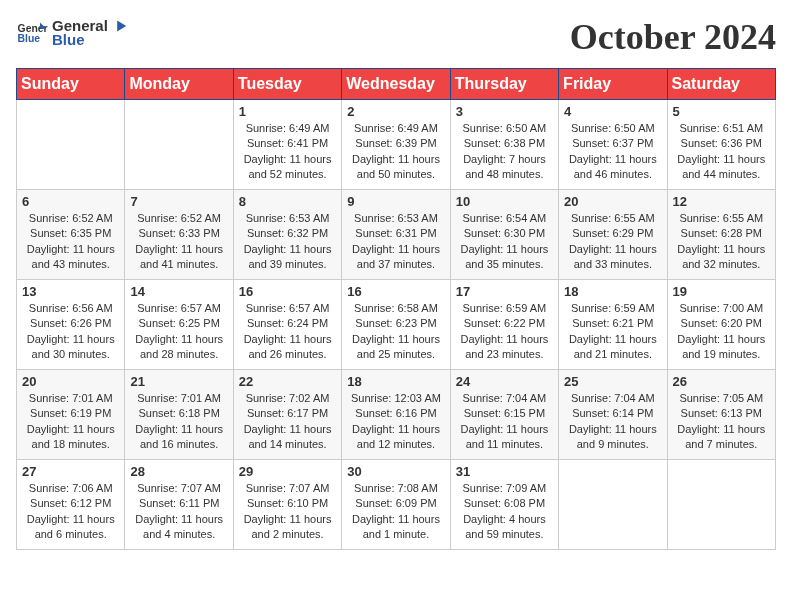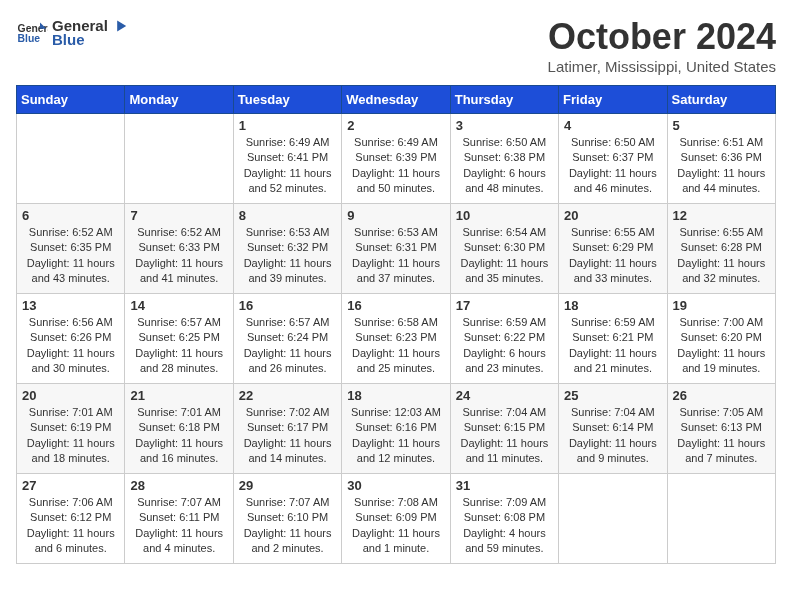--- a/index.html
+++ b/index.html
@@ -22,42 +22,42 @@
       font-size: 18px;
       font-weight: bold;
       color: #2a5ca8;
     }
     .logo-icon {
       width: 32px;
       height: 32px;
       margin-right: 4px;
     }
     .title-block {
-      text-align: right;
+      font-family: Liberation Serif, serif;
     }
     .month-title {
       font-size: 36px;
       font-weight: bold;
       color: #333;
     }
     .location {
       font-size: 15px;
       color: #555;
     }
     table {
       width: 100%;
       border-collapse: collapse;
       font-size: 11px;
     }
     thead th {
-      background-color: #1d4ed8;
+      background-color: #ef4444;
       color: #fff;
       padding: 6px 4px;
       text-align: left;
-      font-size: 13px;
+      font-size: 16px;
       font-weight: bold;
       border: 1px solid #1a4a90;
     }
     tbody td {
       border: 1px solid #ccc;
       vertical-align: top;
       padding: 4px 5px;
       width: 108px;
       min-height: 80px;
       height: 90px;
@@ -97,21 +97,20 @@
         <span style="font-size:15px;font-weight:bold;color:#333;">General</span>
         <svg width="18" height="18" viewBox="0 0 20 20">
           <polygon points="8,4 18,10 8,16" fill="#2a5ca8"></polygon>
         </svg>
       </div>
       <div style="font-size:15px;font-weight:bold;color:#2a5ca8;margin-top:-4px;">Blue</div>
     </div>
   </div>
   <div class="title-block">
     <div class="month-title">October 2024</div>
-    <div class="location">Latimer, Mississippi, United States</div>
   </div>
 </div>
 
 <table>
   <thead>
     <tr>
     <th>Sunday</th>
         <th>Monday</th>
         <th>Tuesday</th>
         <th>Wednesday</th>
@@ -138,21 +137,21 @@
           <span>Sunrise: 6:49 AM</span><br>
           <span>Sunset: 6:39 PM</span><br>
           <span>Daylight: 11 hours and 50 minutes.</span>
         </div>
       </td>
         <td>
         <span class="day-number">3</span>
         <div class="day-info">
           <span>Sunrise: 6:50 AM</span><br>
           <span>Sunset: 6:38 PM</span><br>
-          <span>Daylight: 6 hours and 48 minutes.</span>
+          <span>Daylight: 7 hours and 48 minutes.</span>
         </div>
       </td>
         <td>
         <span class="day-number">4</span>
         <div class="day-info">
           <span>Sunrise: 6:50 AM</span><br>
           <span>Sunset: 6:37 PM</span><br>
           <span>Daylight: 11 hours and 46 minutes.</span>
         </div>
       </td>
@@ -254,21 +253,21 @@
           <span>Sunrise: 6:58 AM</span><br>
           <span>Sunset: 6:23 PM</span><br>
           <span>Daylight: 11 hours and 25 minutes.</span>
         </div>
       </td>
         <td>
         <span class="day-number">17</span>
         <div class="day-info">
           <span>Sunrise: 6:59 AM</span><br>
           <span>Sunset: 6:22 PM</span><br>
-          <span>Daylight: 6 hours and 23 minutes.</span>
+          <span>Daylight: 11 hours and 23 minutes.</span>
         </div>
       </td>
         <td>
         <span class="day-number">18</span>
         <div class="day-info">
           <span>Sunrise: 6:59 AM</span><br>
           <span>Sunset: 6:21 PM</span><br>
           <span>Daylight: 11 hours and 21 minutes.</span>
         </div>
       </td>

